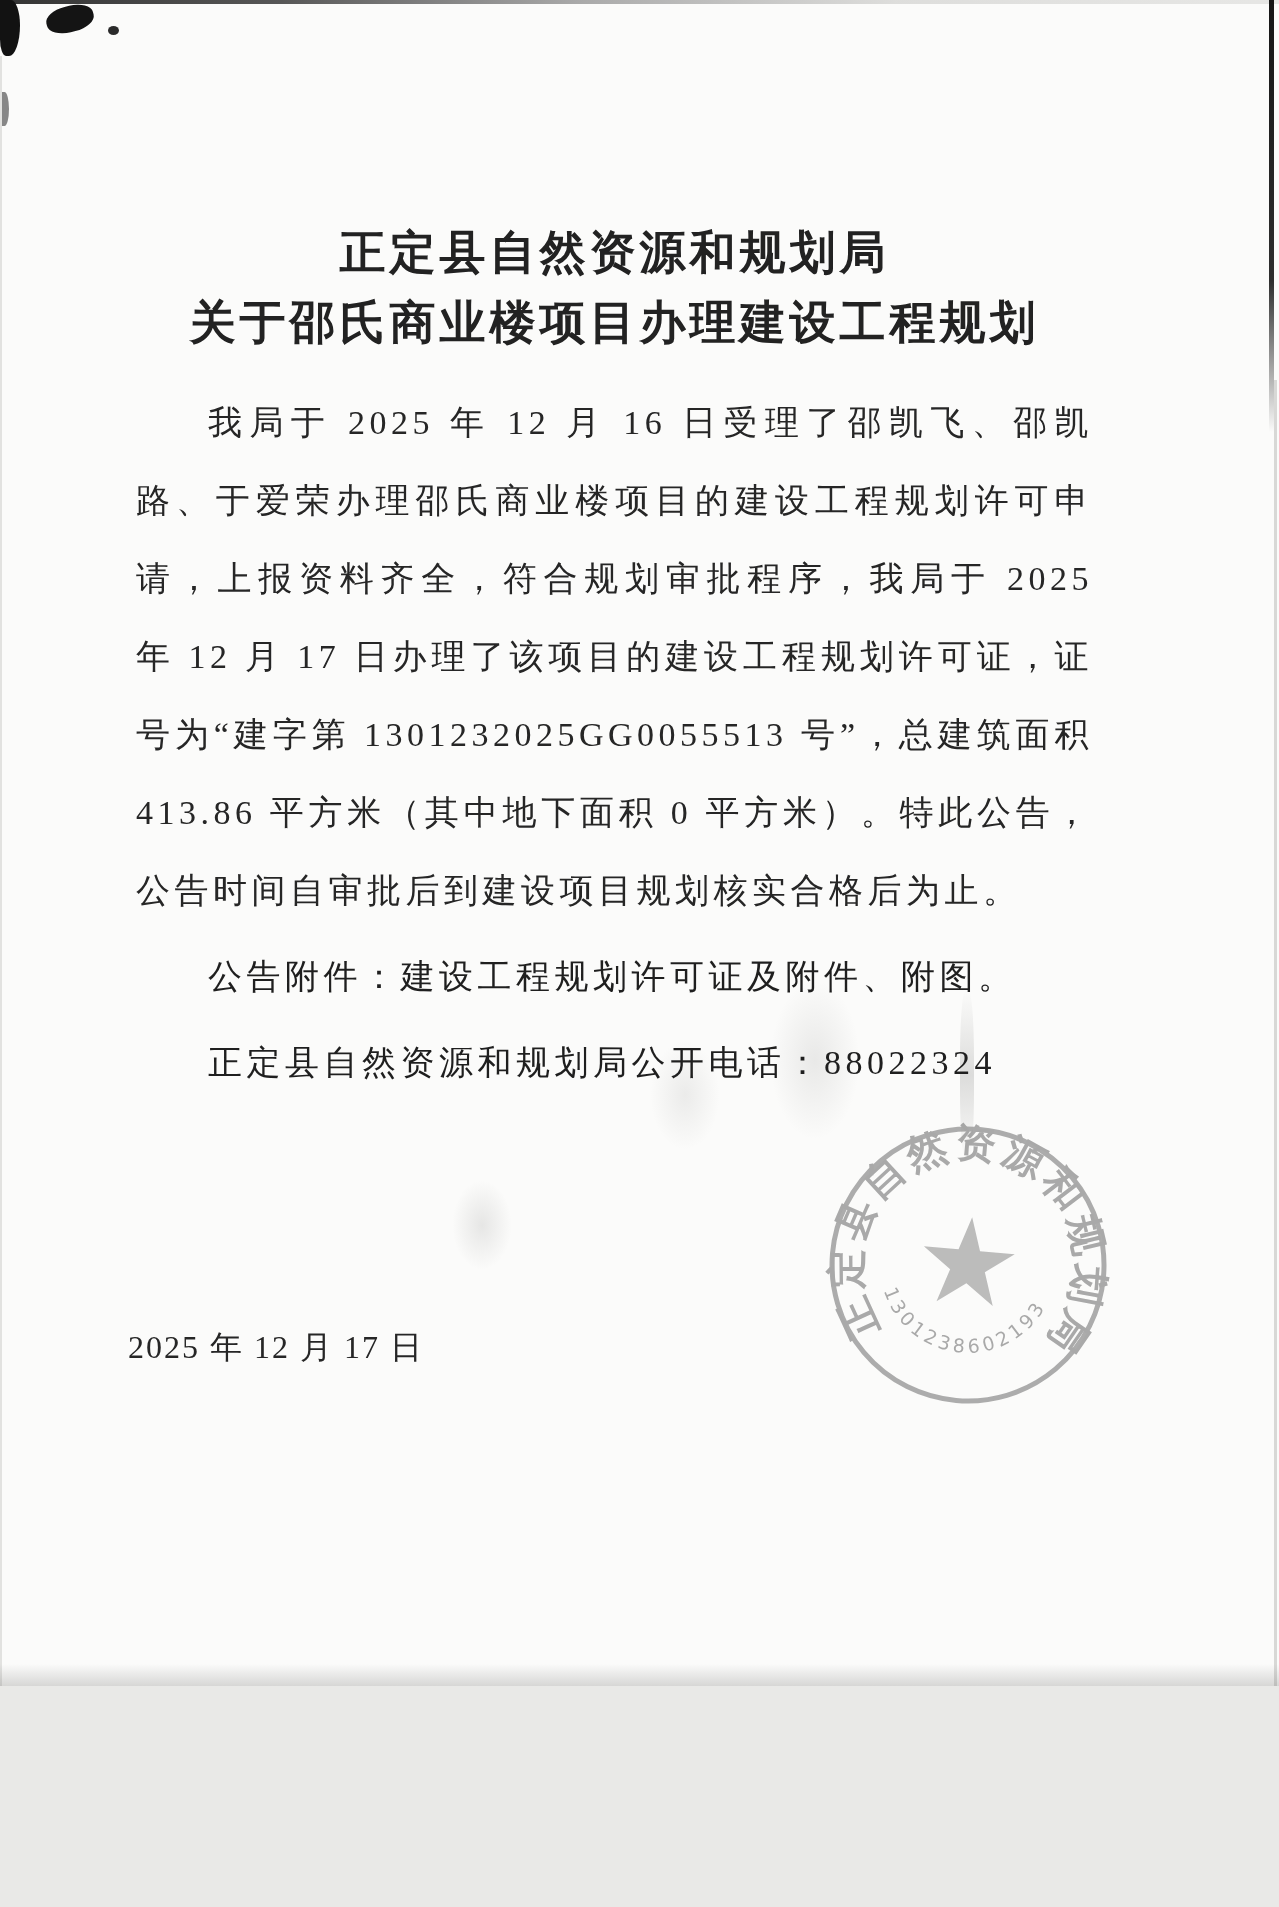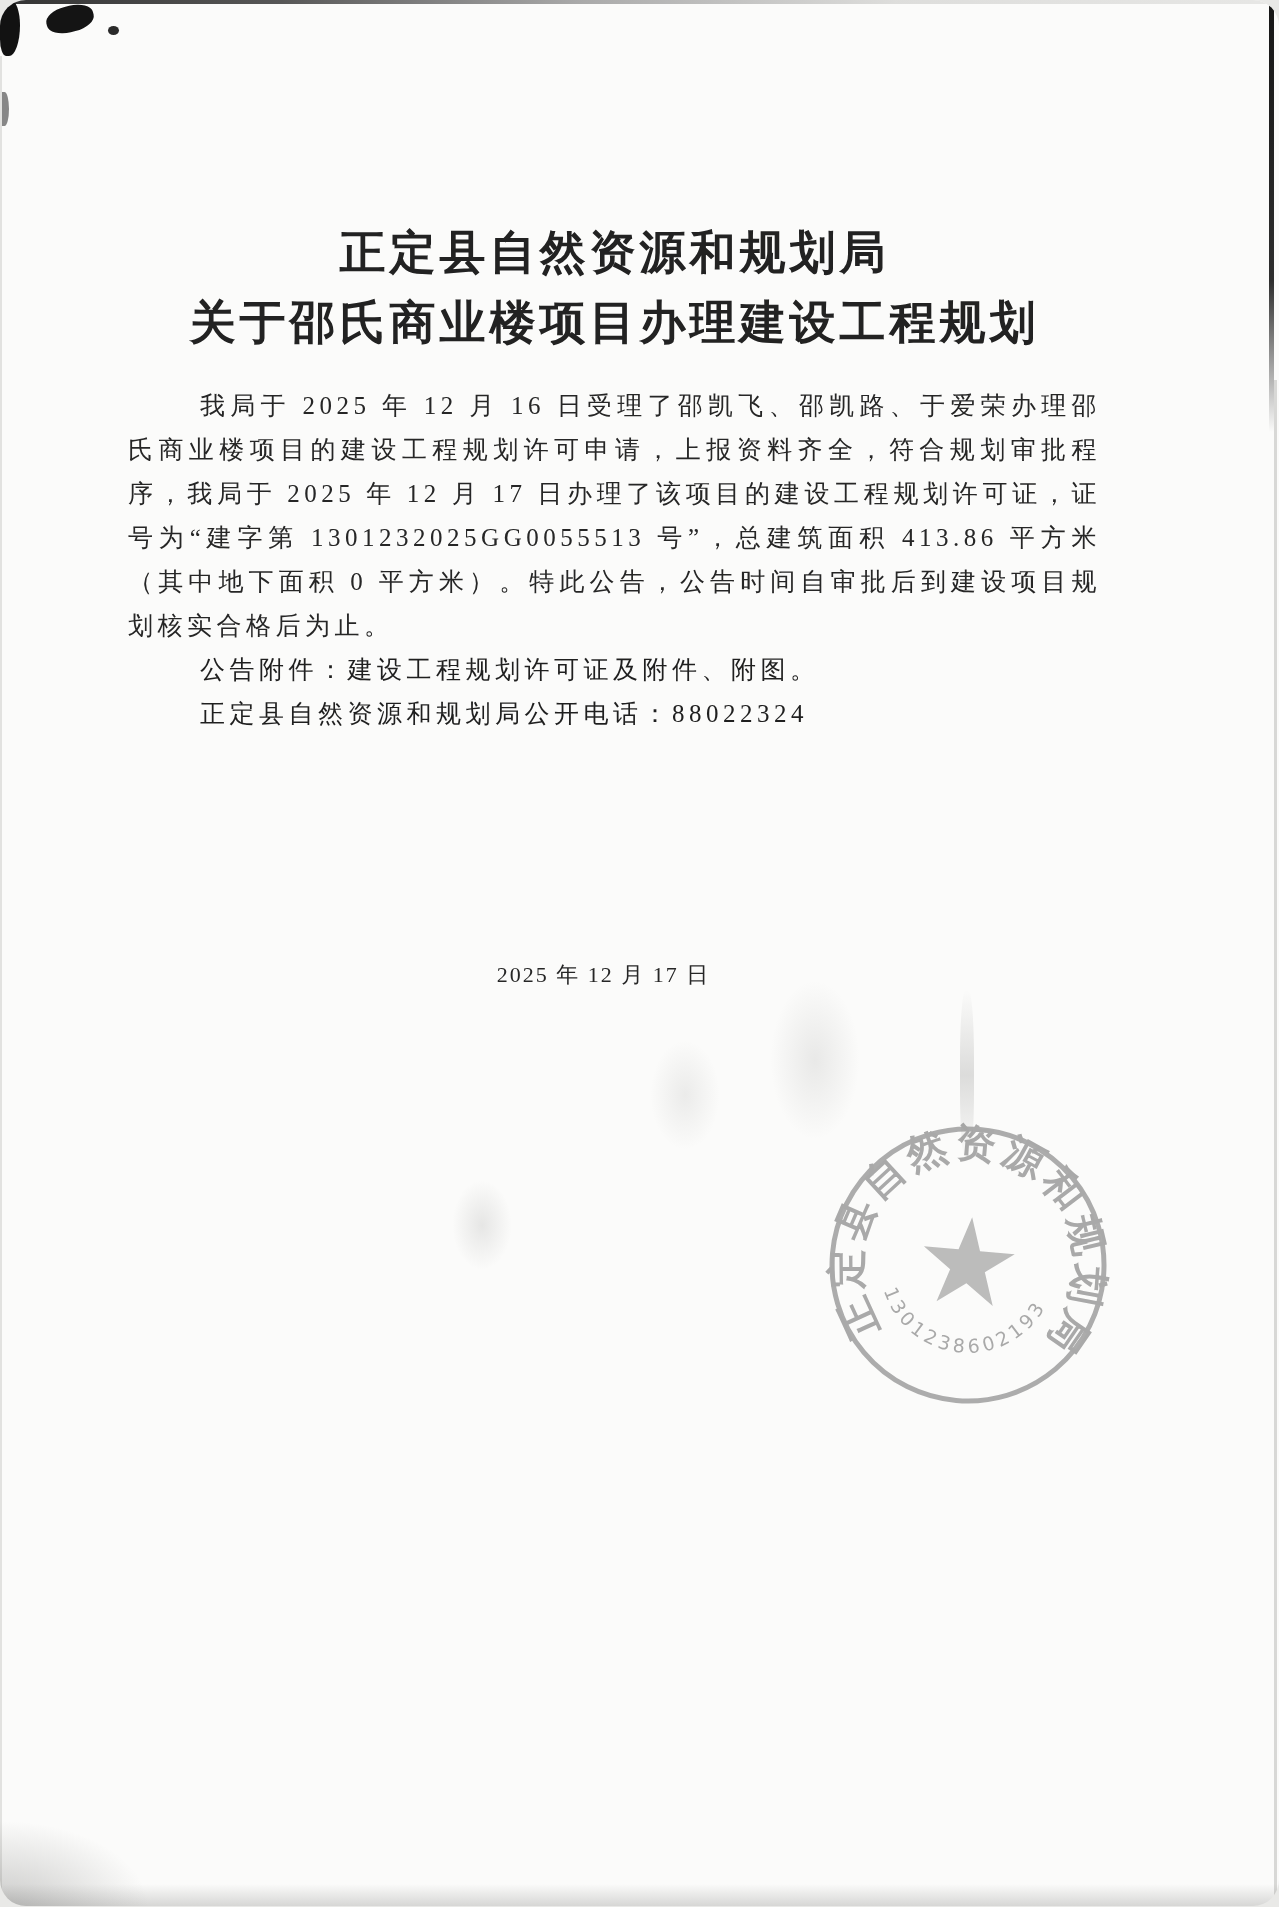--- a/index.html
+++ b/index.html
@@ -1,23 +1,22 @@
 <!DOCTYPE html>
 <html><head>
 <meta charset="utf-8">
 <style>
   html,body{margin:0;padding:0;background:#e9e9e7;}
   .page{
     position:relative;
-    width:1279px;height:1906px;
+    width:1279px;height:1686px;
     background:#fbfbfa;
     overflow:hidden;
     font-family:"Liberation Serif","DejaVu Serif",serif;
     color:#2b2b2b;
-    border-radius:26px;
   }
   
   .artifact{position:absolute;pointer-events:none;}
   .a-topline{left:0;top:0;width:100%;height:4px;
     background:linear-gradient(to right,#101010 0%,#3a3a3a 22%,#9a9a9a 45%,#d8d8d6 70%,#e3e3e1 100%);
     opacity:.85;}
   .a-blob1{left:0;top:0;width:20px;height:56px;background:#121212;border-radius:0 45% 55% 30%;}
   .a-blob2{left:46px;top:6px;width:48px;height:26px;background:#141414;border-radius:45%;transform:rotate(-14deg);}
   .a-dot1{left:108px;top:26px;width:11px;height:9px;background:#2a2a2a;border-radius:50%;}
   .a-blob3{left:0;top:92px;width:9px;height:34px;background:#555;border-radius:0 50% 50% 0;opacity:.7;}
@@ -38,28 +37,28 @@
   .a-smudge4{left:650px;top:1040px;width:70px;height:110px;border-radius:50%;
     background:radial-gradient(ellipse,rgba(120,120,118,.12),rgba(120,120,118,0) 70%);}
 
   
   .content{position:absolute;left:128px;top:218px;width:973px;}
   .title-line{
     text-align:center;font-size:46px;font-weight:bold;
     line-height:70px;letter-spacing:4px;color:#222;
   }
   .para{
-    margin:0;font-size:25px;line-height:44px;letter-spacing:4.5px;
+    margin:8px;font-size:34px;line-height:78px;letter-spacing:4.5px;
     text-align:justify;text-indent:72px;color:#262626;
   }
   .body-para{margin-top:26px;}
   .para-bold{font-weight:normal;color:#1f1f1f;}
   .date-line{
-    margin-top:224px;text-align:center;padding-right:22px;
-    font-size:22px;letter-spacing:2px;color:#262626;
+    margin-top:224px;text-align:left;padding-right:22px;
+    font-size:32px;letter-spacing:2px;color:#262626;
   }
 
   
   .seal{position:absolute;left:818px;top:1115px;width:300px;height:300px;
     opacity:.72;transform:rotate(5deg);}
   .seal-ring{stroke:#8f8f8f;stroke-width:5;fill:none;}
   .seal-text{font-family:"Liberation Serif","DejaVu Serif",serif;
     font-size:40px;font-weight:600;letter-spacing:5px;fill:#8a8a8a;}
   .seal-number{font-family:"DejaVu Sans","Liberation Sans",sans-serif;
     font-size:19px;letter-spacing:4px;fill:#8a8a8a;}

